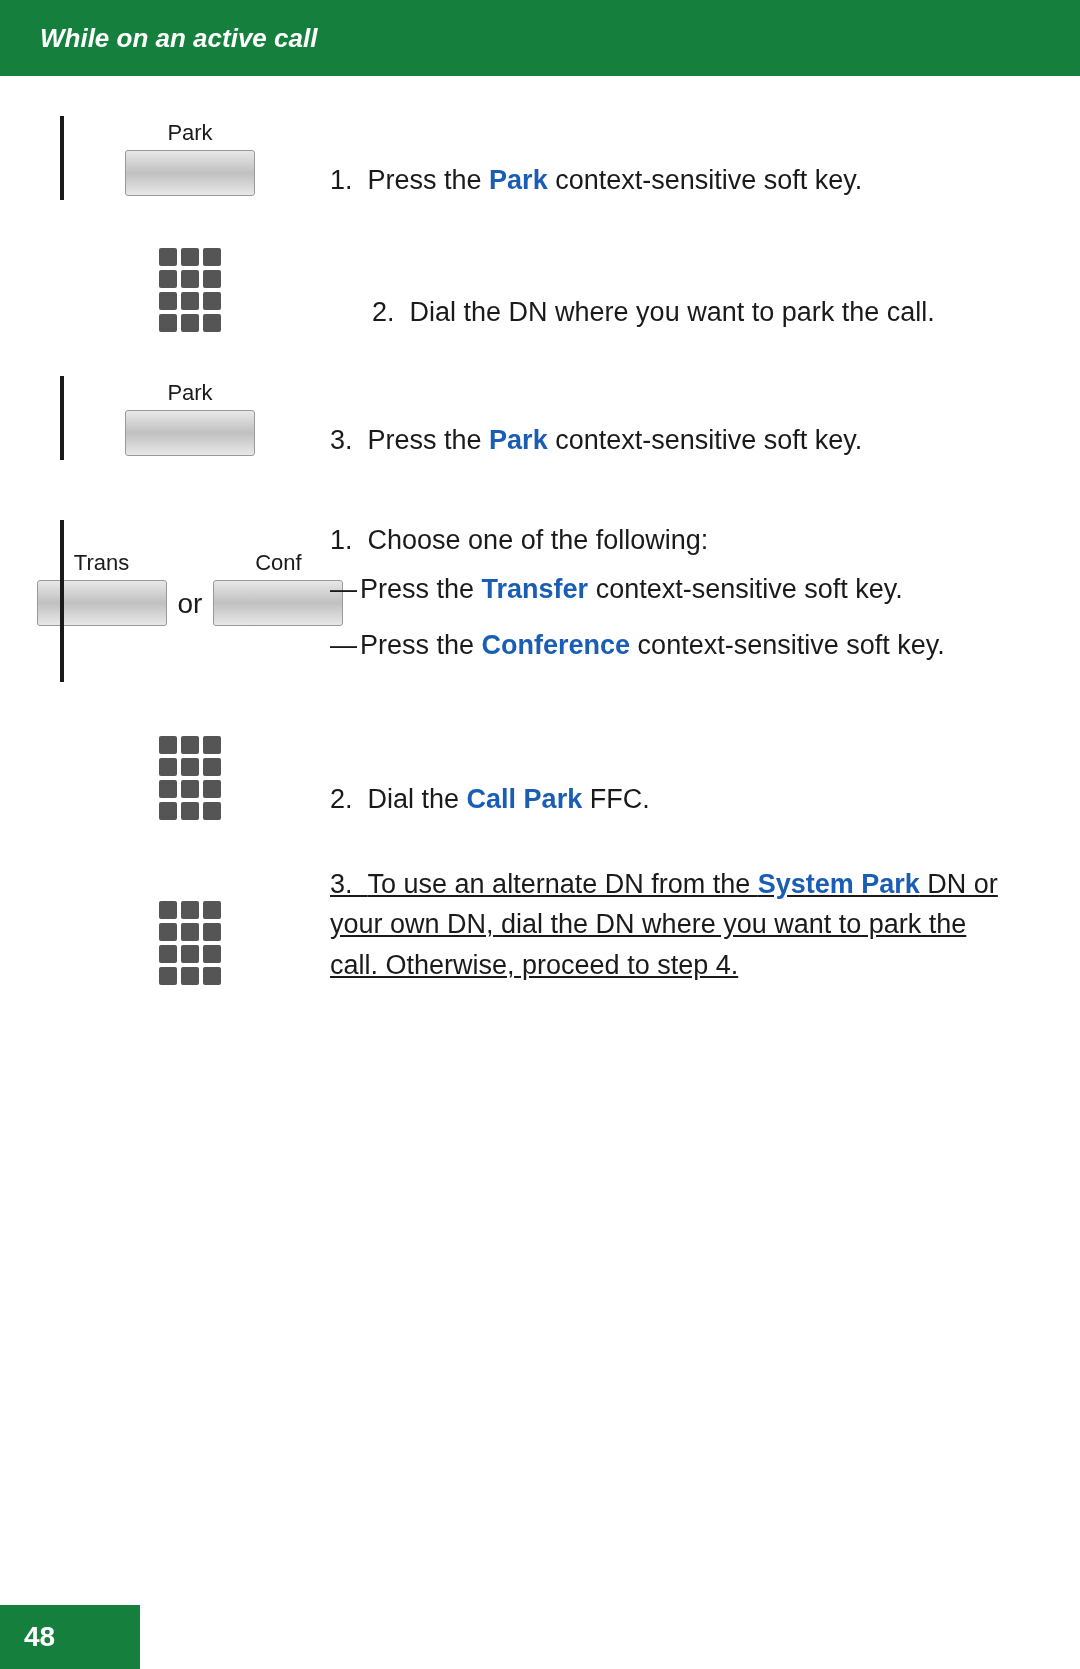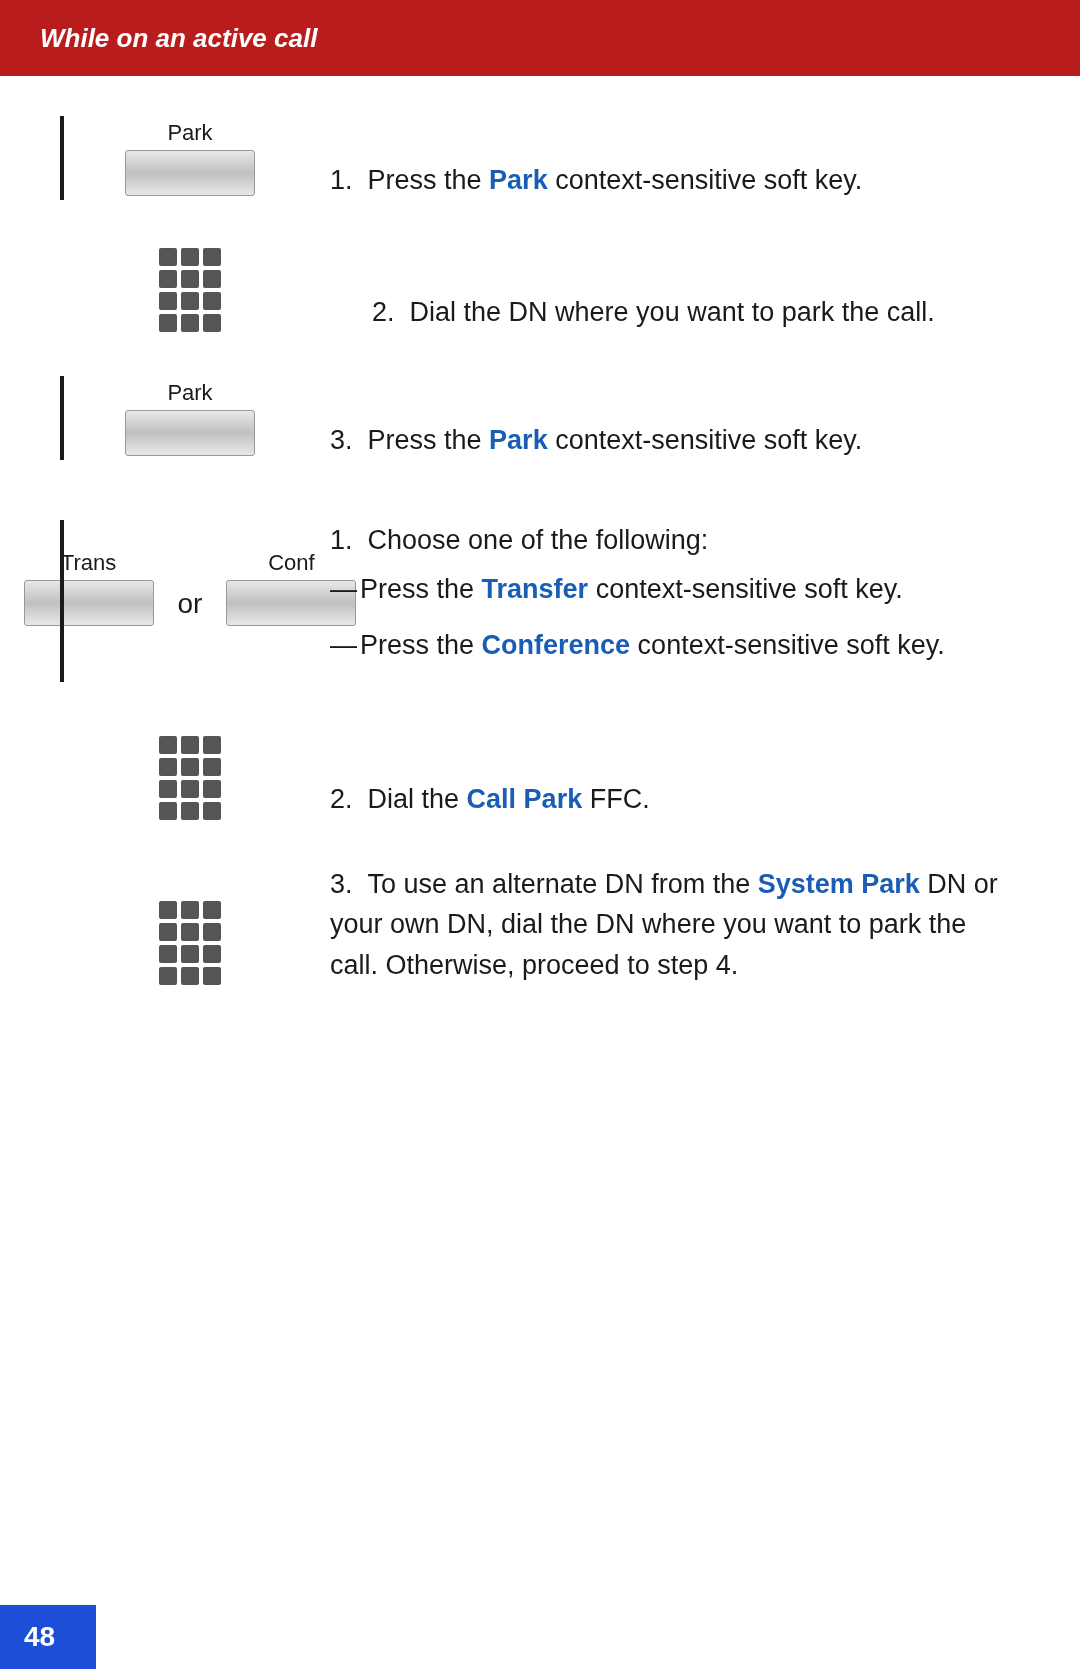--- a/index.html
+++ b/index.html
@@ -8,21 +8,21 @@
       width: 1080px;
       min-height: 1669px;
       background: #ffffff;
       font-family: Arial, Helvetica, sans-serif;
       font-size: 28px;
       color: #1a1a1a;
       position: relative;
     }
 
     .header-bar {
-      background: #b91c1c;
+      background: #15803d;
       padding: 22px 40px;
       margin-bottom: 0;
     }
 
     .header-bar span {
       color: #ffffff;
       font-weight: bold;
       font-size: 26px;
       font-style: italic;
     }
@@ -114,21 +114,21 @@
       width: 18px;
       height: 18px;
       background: #555;
       border-radius: 2px;
     }
 
     
     .trans-conf-row {
       display: flex;
       align-items: flex-end;
-      gap: 20px;
+      gap: 7px;
     }
 
     .or-text {
       font-size: 28px;
       margin-bottom: 10px;
       padding: 0 4px;
     }
 
     
     .sub-list {
@@ -146,22 +146,22 @@
 
     .sub-list li .dash {
       min-width: 30px;
       font-size: 27px;
     }
 
     .footer-bar {
       position: absolute;
       bottom: 0;
       left: 0;
-      width: 96px;
-      background: #1d4ed8;
+      width: 140px;
+      background: #15803d;
       padding: 16px 24px;
     }
 
     .footer-bar span {
       color: #ffffff;
       font-weight: bold;
       font-size: 28px;
     }
   </style>
 </head>
@@ -265,21 +265,21 @@
         <div class="key-dot"></div>
         <div class="key-dot"></div>
         <div class="key-dot"></div>
       </div>
     </div>
     <div class="step-text">
       <span>2.&nbsp;&nbsp;</span>Dial the <span class="blue-text">Call Park</span> FFC.
     </div>
   </div>
 
-  <div class="step-block" style="margin-left:20px; ">
+  <div class="step-block" style="margin-left:20px; text-decoration:underline;">
     <div class="step-visual">
       <div class="keypad">
         <div class="key-dot"></div>
         <div class="key-dot"></div>
         <div class="key-dot"></div>
         <div class="key-dot"></div>
         <div class="key-dot"></div>
         <div class="key-dot"></div>
         <div class="key-dot"></div>
         <div class="key-dot"></div>

